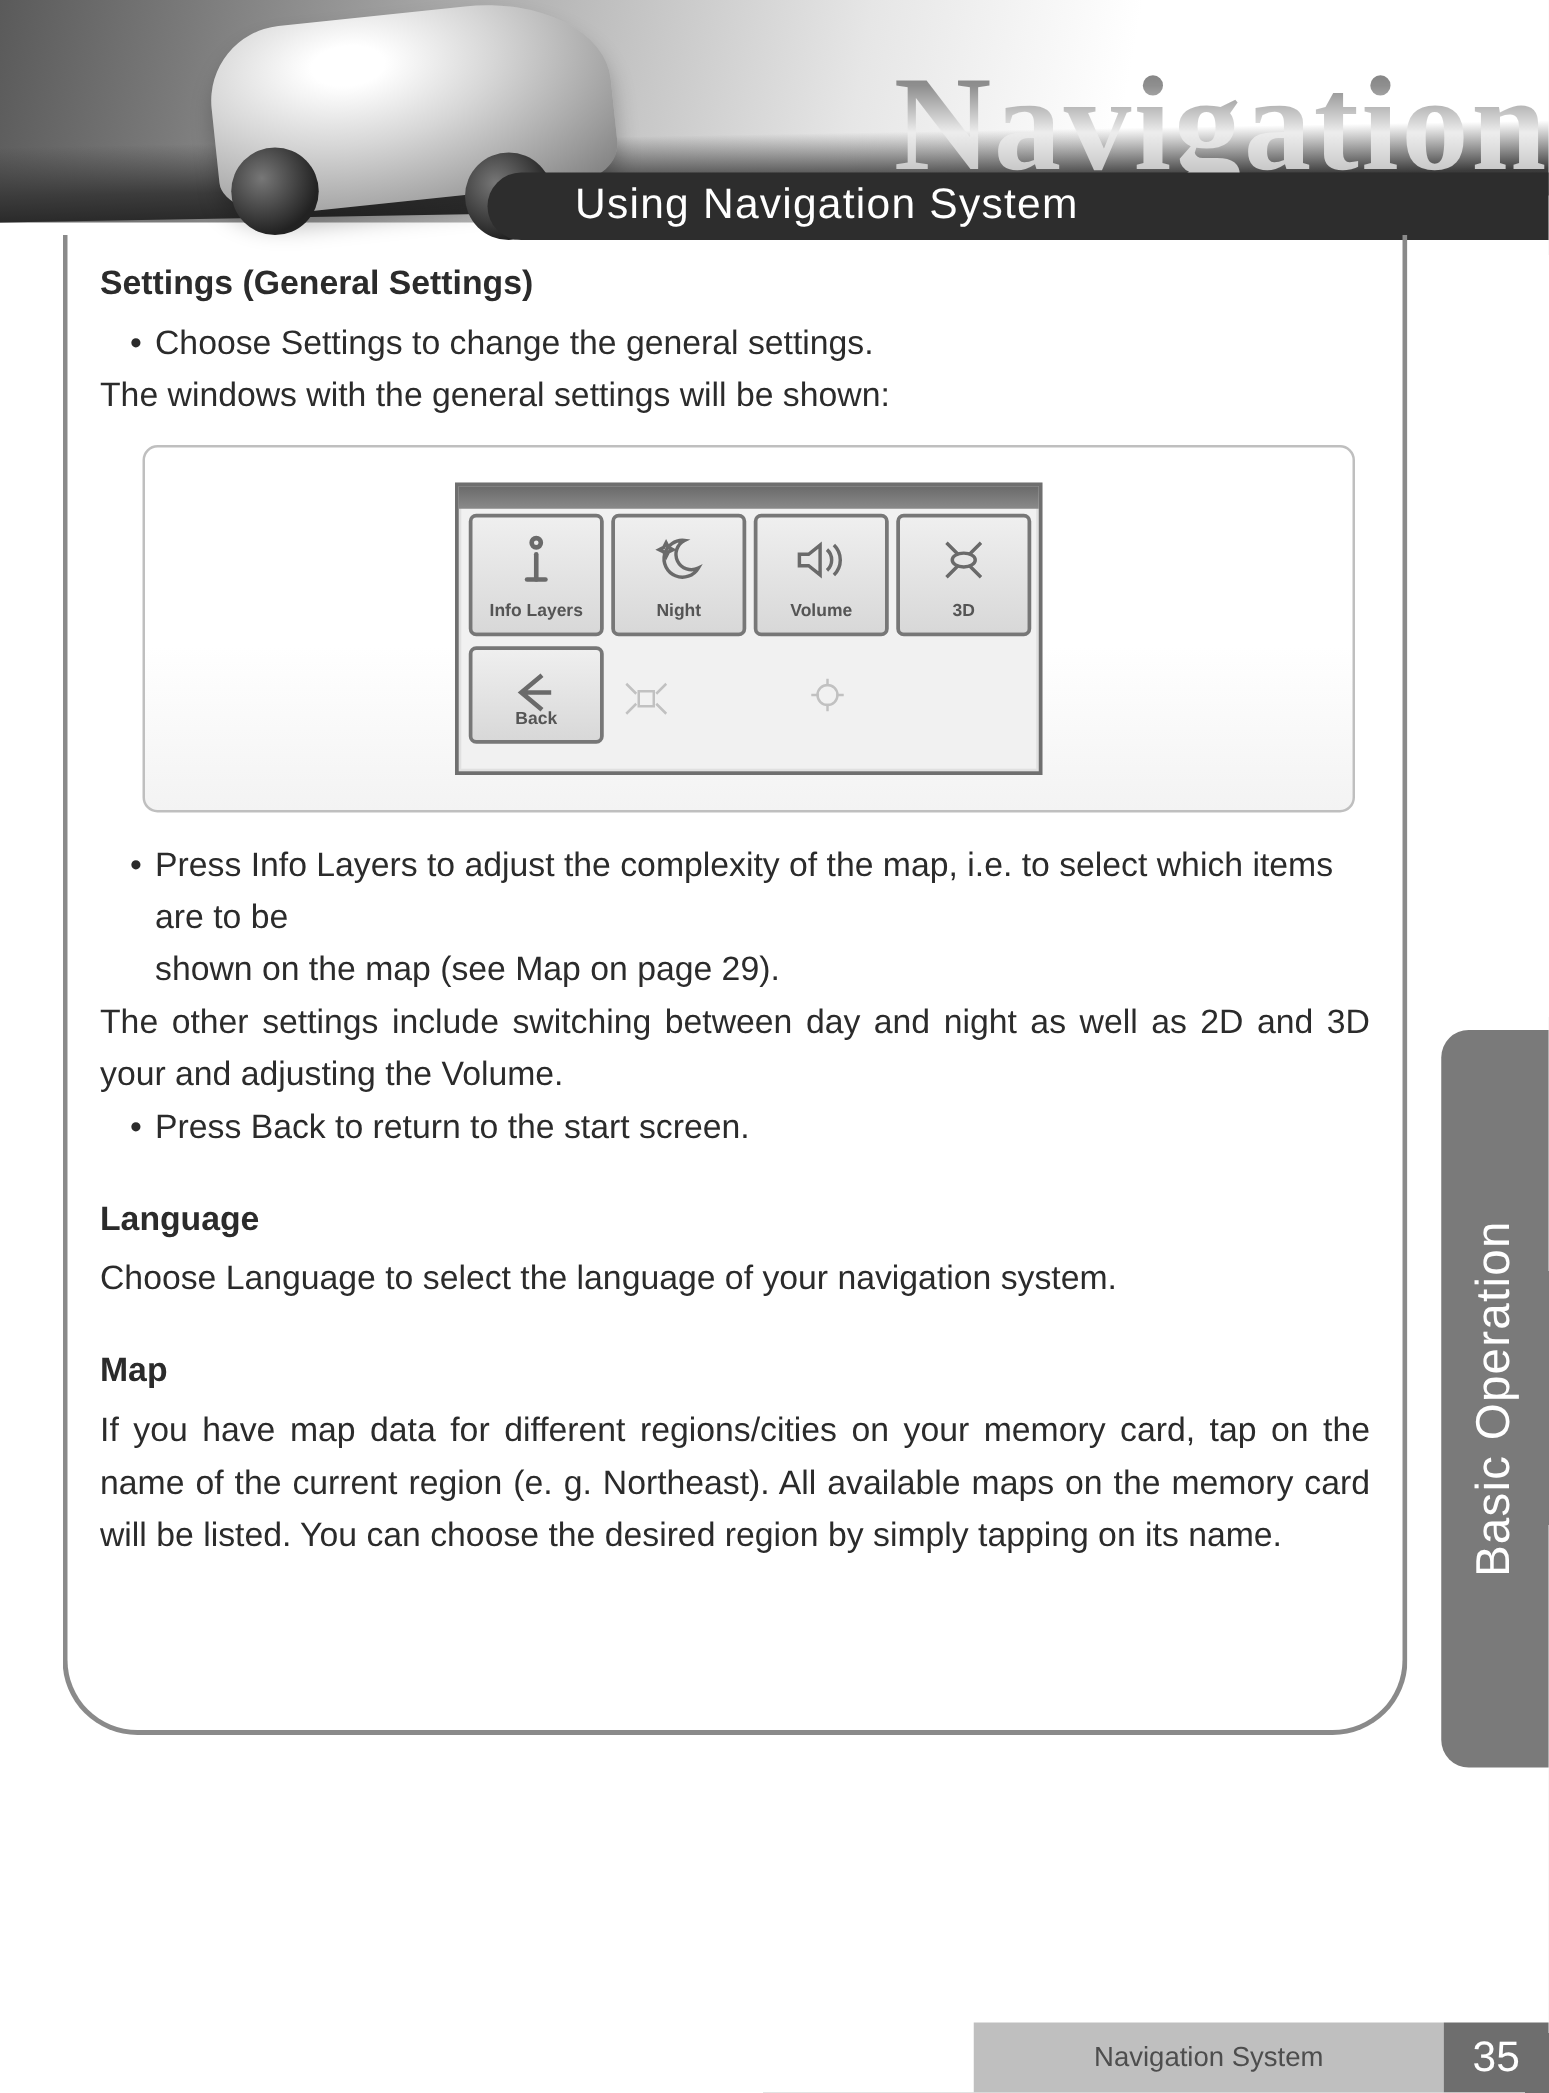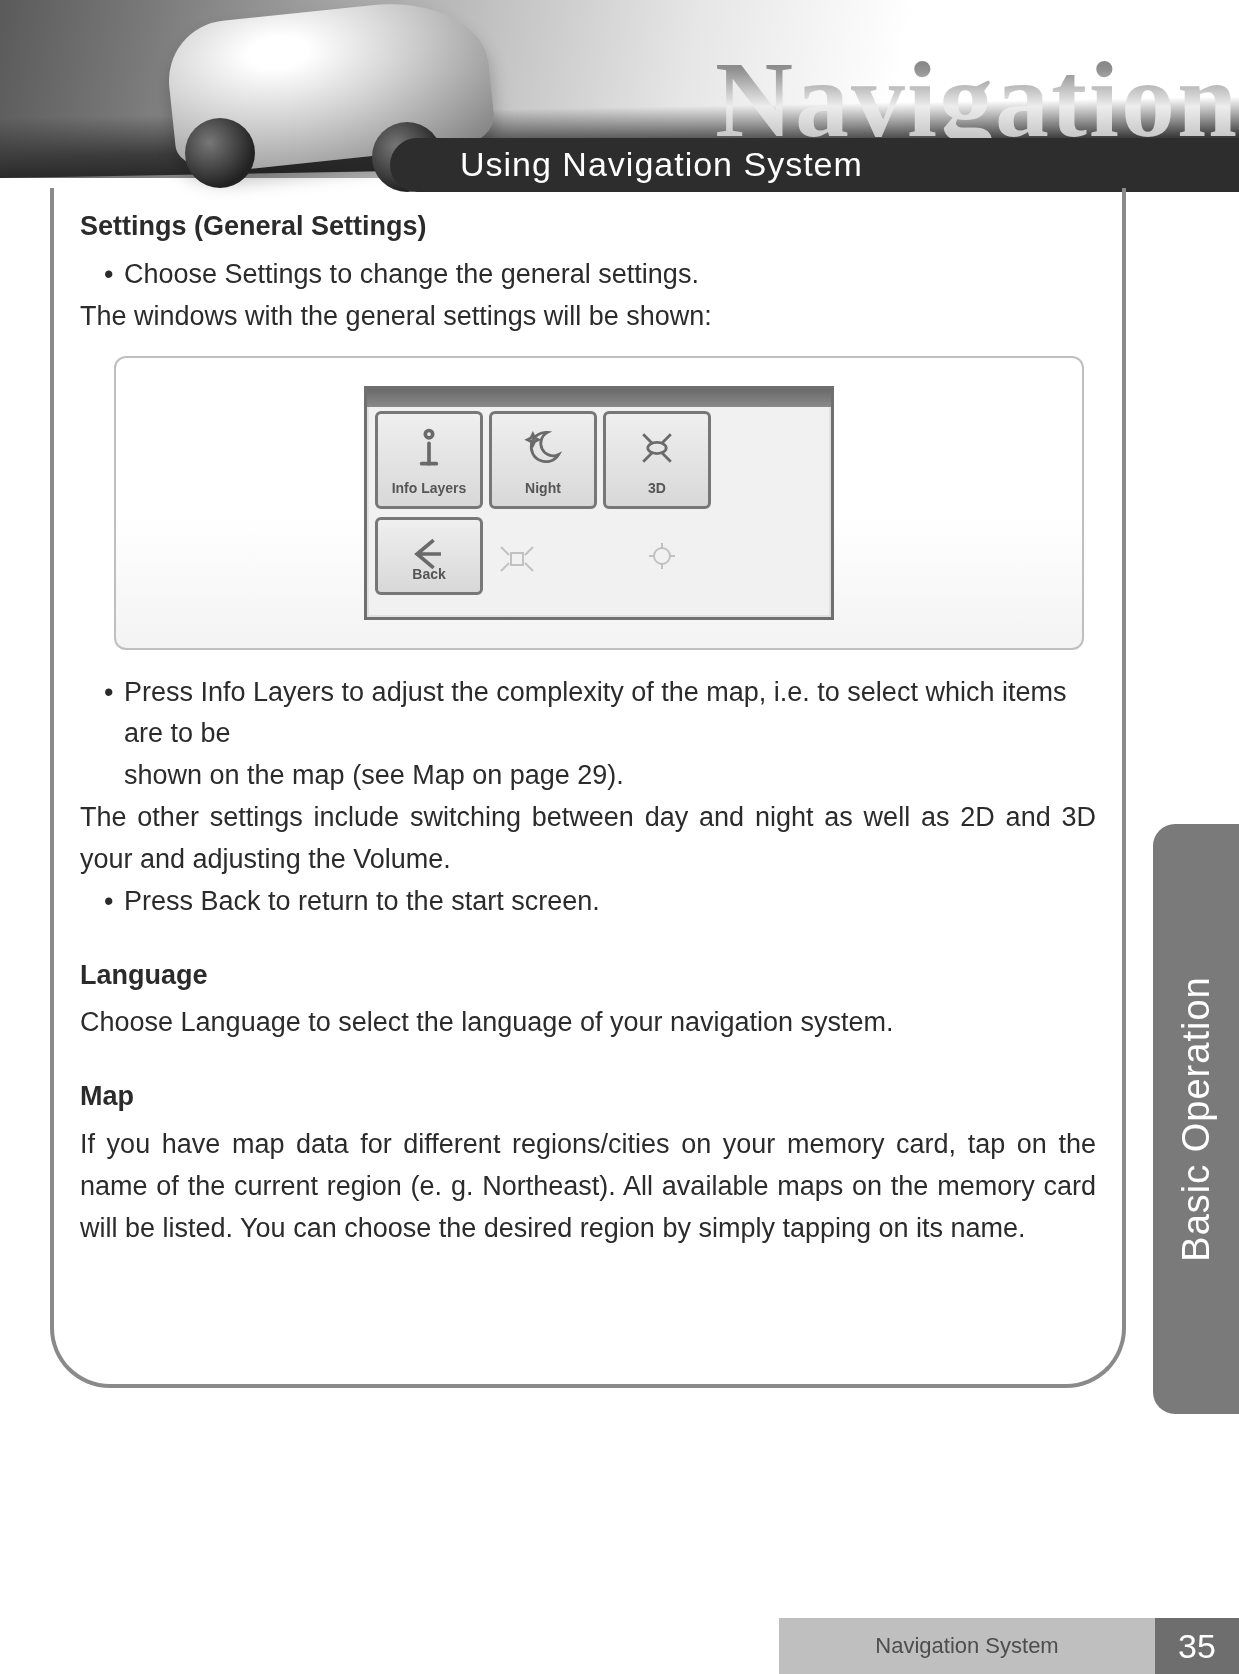--- a/index.html
+++ b/index.html
@@ -175,20 +175,32 @@
                   <svg viewBox="0 0 50 50">
                       <g fill="none" stroke="#6a6a6a" stroke-width="3">
                         <path d="M30 8 a16 16 0 1 0 12 24 a12 12 0 0 1 -12 -24z"></path>
                         <path d="M12 14 l2 -4 l2 4 l4 2 l-4 2 l-2 4 l-2 -4 l-4 -2z"></path>
                       </g>
                     </svg>
                 </div>
                 <div class="lbl">Night</div>
               </div>
 
+              <div class="tile">
+                <div class="ico">
+                  <svg viewBox="0 0 50 50">
+                      <g fill="none" stroke="#6a6a6a" stroke-width="3">
+                        <path d="M6 20 h8 l10 -8 v26 l-10 -8 h-8z"></path>
+                        <path d="M30 16 a12 12 0 0 1 0 18"></path>
+                        <path d="M36 12 a18 18 0 0 1 0 26"></path>
+                      </g>
+                    </svg>
+                </div>
+                <div class="lbl">Volume</div>
+              </div>
 
               <div class="tile">
                 <div class="ico">
                   <svg viewBox="0 0 50 50">
                       <g fill="none" stroke="#6a6a6a" stroke-width="3">
                         <ellipse cx="25" cy="25" rx="10" ry="6"></ellipse>
                         <path d="M10 10 l10 10 M40 10 l-10 10 M10 40 l10 -10 M40 40 l-10 -10"></path>
                       </g>
                     </svg>
                 </div>

